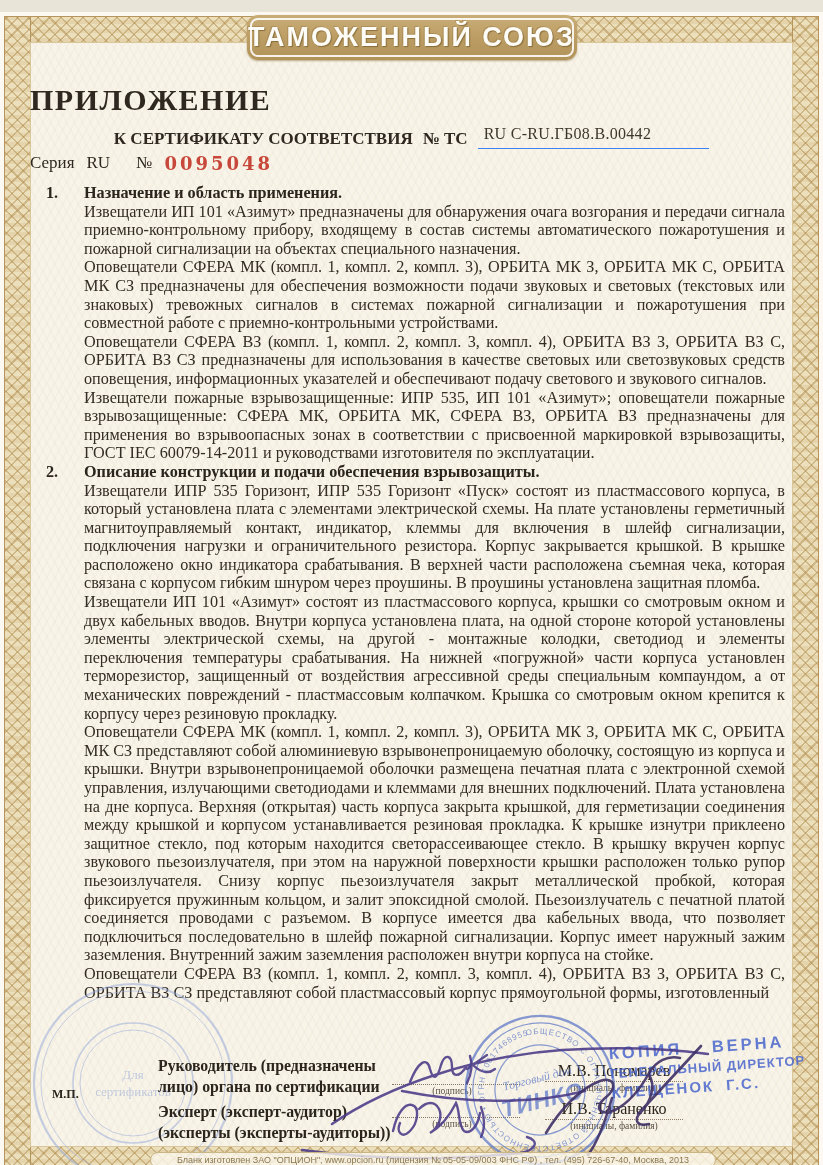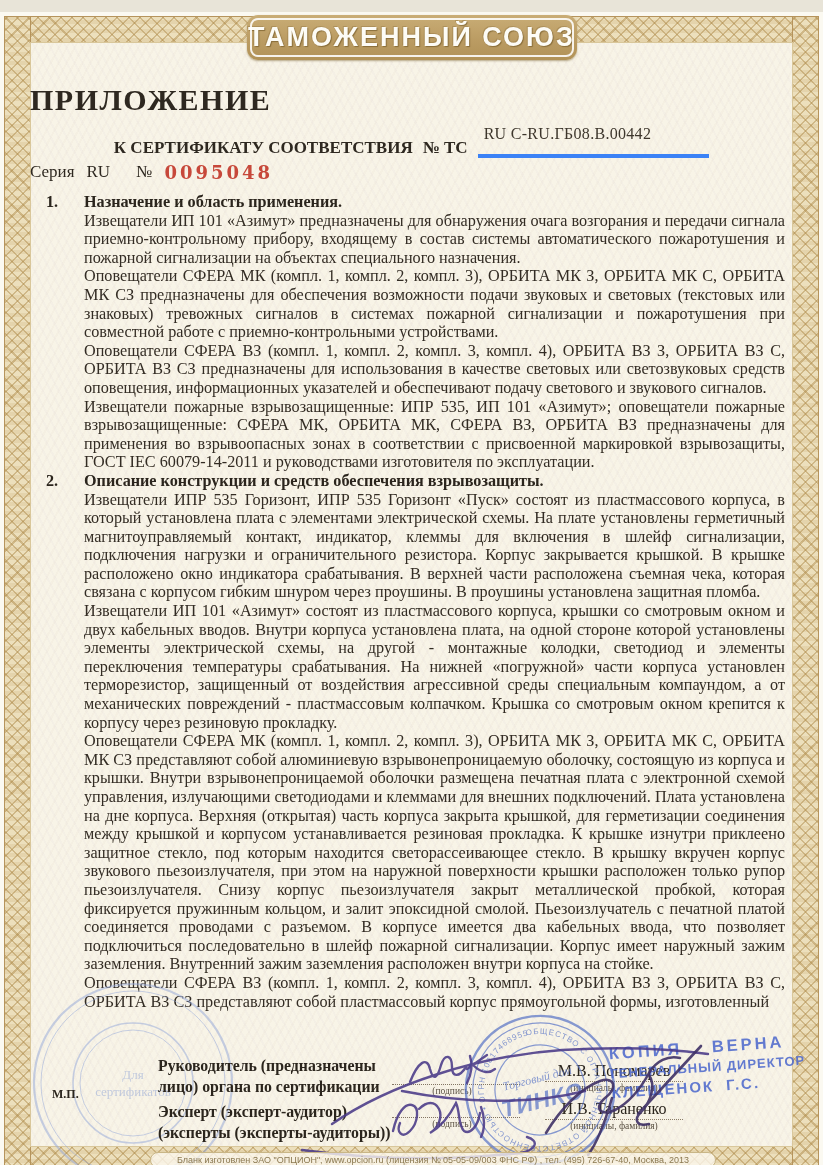--- a/index.html
+++ b/index.html
@@ -52,21 +52,21 @@
   .title{
     margin:41px 0 0 0;text-align:left;font-size:30px;font-weight:bold;
     letter-spacing:1.5px;color:#2e2820;
   }
   .subtitle-row{
     margin-top:8px;display:flex;justify-content:center;align-items:flex-end;
     gap:10px;font-weight:bold;font-size:17px;color:#2e2820;white-space:nowrap;
   }
   .cert-no{
     font-weight:normal;font-size:16px;color:#3d362c;letter-spacing:.3px;
-    border-bottom:4px solid #3b82f6;padding:0 58px 11px 6px;
+    border-bottom:1px solid #3b82f6;padding:0 58px 5px 6px;
   }
   .series-row{
     margin-top:4px;display:flex;align-items:baseline;
     gap:26px;padding-right:100px;font-size:17px;color:#2e2820;
   }
   .series-group{display:flex;gap:12px;}
   .series-no{
     font-family:"DejaVu Serif",serif;font-weight:bold;font-size:18px;
     letter-spacing:3px;color:#c7483a;
   }
@@ -160,21 +160,21 @@
       </div>
       <div class="sec-body">
         <p>Извещатели ИП 101 «Азимут» предназначены для обнаружения очага возгорания и передачи сигнала приемно-контрольному прибору, входящему в состав системы автоматического пожаротушения и пожарной сигнализации на объектах специального назначения.</p>
         <p>Оповещатели СФЕРА МК (компл. 1, компл. 2, компл. 3), ОРБИТА МК З, ОРБИТА МК С, ОРБИТА МК СЗ предназначены для обеспечения возможности подачи звуковых и световых (текстовых или знаковых) тревожных сигналов в системах пожарной сигнализации и пожаротушения при совместной работе с приемно-контрольными устройствами.</p>
         <p>Оповещатели СФЕРА ВЗ (компл. 1, компл. 2, компл. 3, компл. 4), ОРБИТА ВЗ З, ОРБИТА ВЗ С, ОРБИТА ВЗ СЗ предназначены для использования в качестве световых или светозвуковых средств оповещения, информационных указателей и обеспечивают подачу светового и звукового сигналов.</p>
         <p>Извещатели пожарные взрывозащищенные: ИПР 535, ИП 101 «Азимут»; оповещатели пожарные взрывозащищенные: СФЕРА МК, ОРБИТА МК, СФЕРА ВЗ, ОРБИТА ВЗ предназначены для применения во взрывоопасных зонах в соответствии с присвоенной маркировкой взрывозащиты, ГОСТ IEC 60079-14-2011 и руководствами изготовителя по эксплуатации.</p>
       </div>
 
       <div class="sec-head">
         <span class="sec-num">2.</span>
-        <span class="sec-title">Описание конструкции и средств обеспечения взрывозащиты.</span>
+        <span class="sec-title">Описание конструкции и подачи обеспечения взрывозащиты.</span>
       </div>
       <div class="sec-body">
         <p>Извещатели ИПР 535 Горизонт, ИПР 535 Горизонт «Пуск» состоят из пластмассового корпуса, в который установлена плата с элементами электрической схемы. На плате установлены герметичный магнитоуправляемый контакт, индикатор, клеммы для включения в шлейф сигнализации, подключения нагрузки и ограничительного резистора. Корпус закрывается крышкой. В крышке расположено окно индикатора срабатывания. В верхней части расположена съемная чека, которая связана с корпусом гибким шнуром через проушины. В проушины установлена защитная пломба.</p>
         <p>Извещатели ИП 101 «Азимут» состоят из пластмассового корпуса, крышки со смотровым окном и двух кабельных вводов. Внутри корпуса установлена плата, на одной стороне которой установлены элементы электрической схемы, на другой - монтажные колодки, светодиод и элементы переключения температуры срабатывания. На нижней «погружной» части корпуса установлен терморезистор, защищенный от воздействия агрессивной среды специальным компаундом, а от механических повреждений - пластмассовым колпачком. Крышка со смотровым окном крепится к корпусу через резиновую прокладку.</p>
         <p>Оповещатели СФЕРА МК (компл. 1, компл. 2, компл. 3), ОРБИТА МК З, ОРБИТА МК С, ОРБИТА МК СЗ представляют собой алюминиевую взрывонепроницаемую оболочку, состоящую из корпуса и крышки. Внутри взрывонепроницаемой оболочки размещена печатная плата с электронной схемой управления, излучающими светодиодами и клеммами для внешних подключений. Плата установлена на дне корпуса. Верхняя (открытая) часть корпуса закрыта крышкой, для герметизации соединения между крышкой и корпусом устанавливается резиновая прокладка. К крышке изнутри приклеено защитное стекло, под которым находится светорассеивающее стекло. В крышку вкручен корпус звукового пьезоизлучателя, при этом на наружной поверхности крышки расположен только рупор пьезоизлучателя. Снизу корпус пьезоизлучателя закрыт металлической пробкой, которая фиксируется пружинным кольцом, и залит эпоксидной смолой. Пьезоизлучатель с печатной платой соединяется проводами с разъемом. В корпусе имеется два кабельных ввода, что позволяет подключиться последовательно в шлейф пожарной сигнализации. Корпус имеет наружный зажим заземления. Внутренний зажим заземления расположен внутри корпуса на стойке.</p>
         <p>Оповещатели СФЕРА ВЗ (компл. 1, компл. 2, компл. 3, компл. 4), ОРБИТА ВЗ З, ОРБИТА ВЗ С, ОРБИТА ВЗ СЗ представляют собой пластмассовый корпус прямоугольной формы, изготовленный</p>
       </div>
 
     </div>
   </div>

